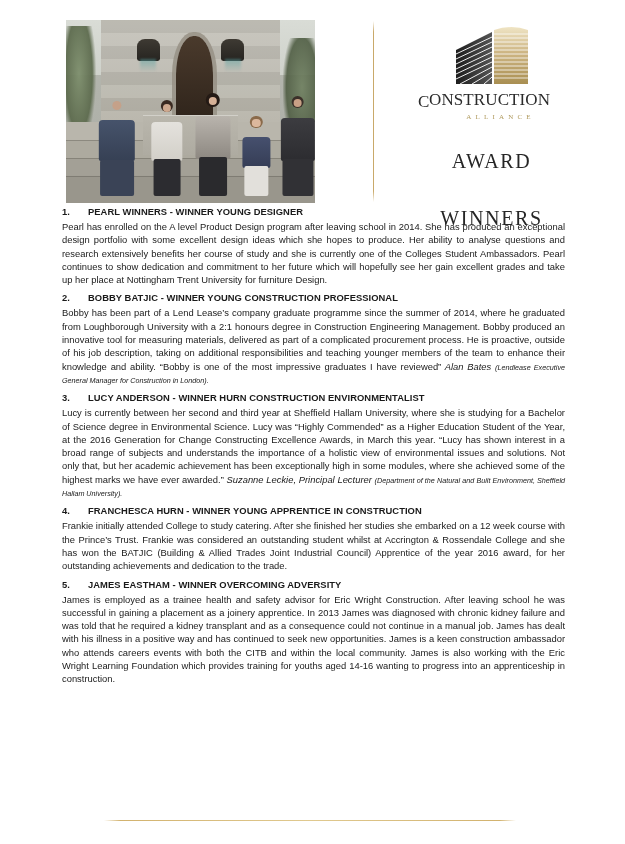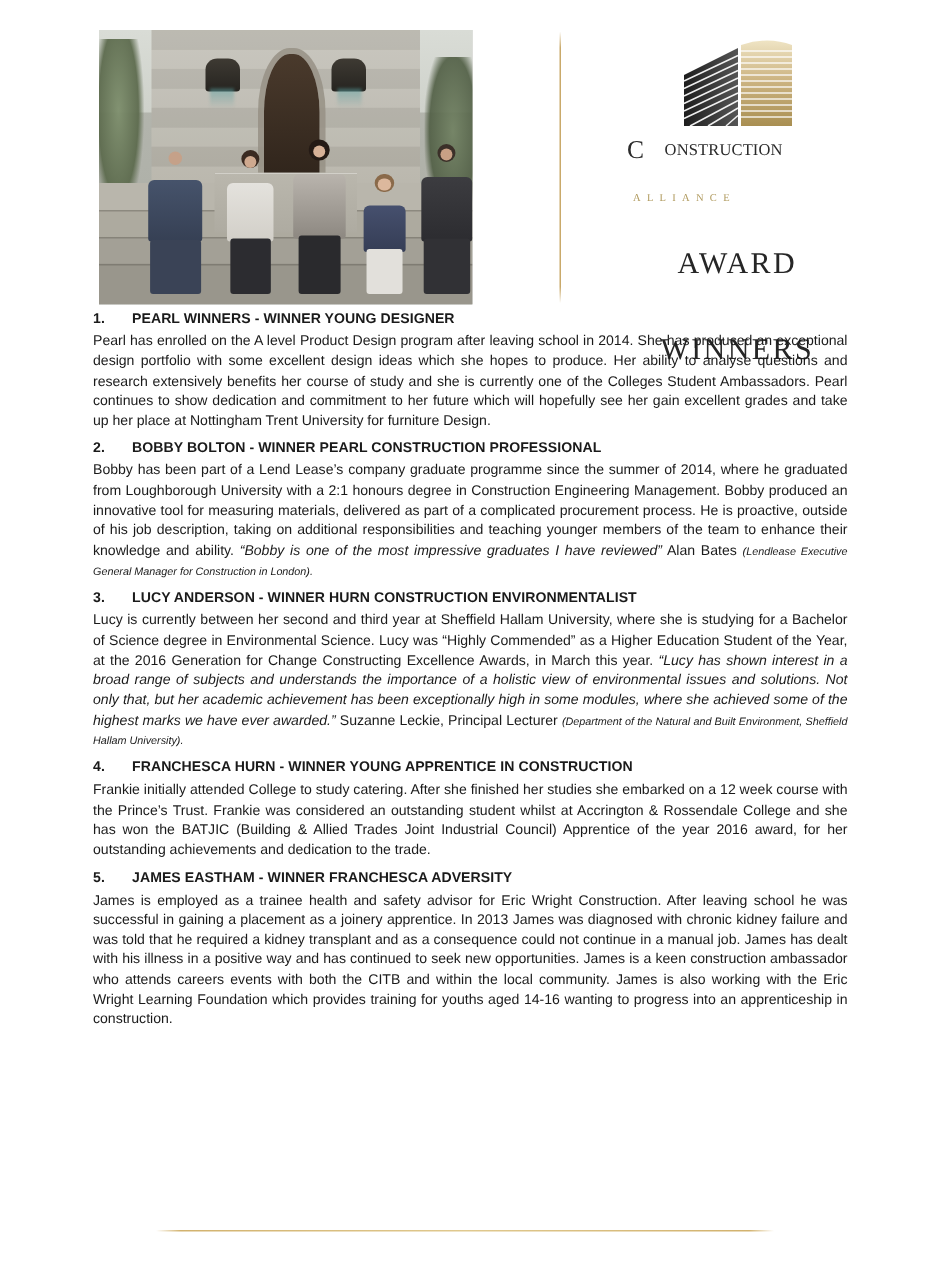--- a/index.html
+++ b/index.html
@@ -155,33 +155,32 @@
     text-align: left;
     margin-left: 14px;
   }
   .lw-row { white-space: nowrap; display:block; }
   .lw-cap {
     font-size: 17px;
     letter-spacing: -0.3px;
     vertical-align: -2px;
   }
   .lw-rest {
-    font-size: 11px;
+    font-size: 17px;
     letter-spacing: .1px;
-    margin-left: 14px;
   }
   .lw-row.second { margin-left: -2px; }
   .logo-alliance {
     font-family: "Liberation Serif", serif;
     font-size: 7px;
     letter-spacing: 4.2px;
     color: #b09a5e;
-    margin-top: 20px;
+    margin-top: 3px;
     margin-left: 18px;
-    text-align: left;
+    text-align: center;
   }
   .award-lines {
     margin-top: 21px;
   }
   .award-line {
     font-family: "Liberation Serif", serif;
     font-size: 20px;
     letter-spacing: 1.6px;
     color: #262626;
     line-height: 1.65;
@@ -205,22 +204,22 @@
     display: flex;
   }
   .item-num { width: 26px; flex: 0 0 26px; }
   .item-title { flex: 1 1 auto; }
   .item-body {
     font-size: 9.4px;
     line-height: 1.415;
     text-align: justify;
     margin: 0 0 2px 0;
   }
-  .it-quote { font-style: italic; }
-  .it-attrib { }
+  .it-quote { }
+  .it-attrib { font-style: italic; }
   .it-small { font-style: italic; font-size: 7.2px; }
 
   
   .footer-rule {
     position: absolute;
     left: 104px;
     top: 820px;
     width: 412px;
     height: 1px;
     background: linear-gradient(90deg, rgba(214,186,124,0) 0%, #d2b26e 4%, #e0c98f 50%, #d2b26e 96%, rgba(214,186,124,0) 100%);
@@ -343,40 +342,40 @@
     <div class="award-item">
       <div class="item-head">
         <span class="item-num">1.</span>
         <span class="item-title">PEARL WINNERS - WINNER YOUNG DESIGNER</span>
       </div>
       <p class="item-body"><span>Pearl has enrolled on the A level Product Design program after leaving school in 2014. She has produced an exceptional design portfolio with some excellent design ideas which she hopes to produce. Her ability to analyse questions and research extensively benefits her course of study and she is currently one of the Colleges Student Ambassadors. Pearl continues to show dedication and commitment to her future which will hopefully see her gain excellent grades and take up her place at Nottingham Trent University for furniture Design.</span></p>
     </div>
     <div class="award-item">
       <div class="item-head">
         <span class="item-num">2.</span>
-        <span class="item-title">BOBBY BOLTON  - WINNER PEARL CONSTRUCTION PROFESSIONAL</span>
+        <span class="item-title">BOBBY BATJIC  - WINNER YOUNG CONSTRUCTION PROFESSIONAL</span>
       </div>
       <p class="item-body"><span>Bobby has been part of a Lend Lease’s company graduate programme since the summer of 2014, where he graduated from Loughborough University with a 2:1 honours degree in Construction Engineering Management. Bobby produced an innovative tool for measuring materials, delivered as part of a complicated procurement process. He is proactive, outside of his job description, taking on additional responsibilities and teaching younger members of the team to enhance their knowledge and ability. </span><span class="it-quote">“Bobby is one of the most impressive graduates I have reviewed”</span><span class="it-attrib"> Alan Bates </span><span class="it-small">(Lendlease Executive General Manager for Construction in London).</span></p>
     </div>
     <div class="award-item">
       <div class="item-head">
         <span class="item-num">3.</span>
         <span class="item-title">LUCY ANDERSON  - WINNER HURN CONSTRUCTION ENVIRONMENTALIST</span>
       </div>
       <p class="item-body"><span>Lucy is currently between her second and third year at Sheffield Hallam University, where she is studying for a Bachelor of Science degree in Environmental Science. Lucy was “Highly Commended” as a Higher Education Student of the Year, at the 2016 Generation for Change Constructing Excellence Awards, in March this year. </span><span class="it-quote">“Lucy has shown interest in a broad range of subjects and understands the importance of a holistic view of environmental issues and solutions. Not only that, but her academic achievement has been exceptionally high in some modules, where she achieved some of the highest marks we have ever awarded.”</span><span class="it-attrib"> Suzanne Leckie, Principal Lecturer </span><span class="it-small">(Department of the Natural and Built Environment, Sheffield Hallam University).</span></p>
     </div>
     <div class="award-item">
       <div class="item-head">
         <span class="item-num">4.</span>
         <span class="item-title">FRANCHESCA HURN  - WINNER YOUNG APPRENTICE IN CONSTRUCTION</span>
       </div>
       <p class="item-body"><span>Frankie initially attended College to study catering. After she finished her studies she embarked on a 12 week course with the Prince’s Trust. Frankie was considered an outstanding student whilst at Accrington &amp; Rossendale College and she has won the BATJIC (Building &amp; Allied Trades Joint Industrial Council) Apprentice of the year 2016 award, for her outstanding achievements and dedication to the trade.</span></p>
     </div>
     <div class="award-item">
       <div class="item-head">
         <span class="item-num">5.</span>
-        <span class="item-title">JAMES EASTHAM  - WINNER FRANCHESCA ADVERSITY</span>
+        <span class="item-title">JAMES EASTHAM  - WINNER OVERCOMING ADVERSITY</span>
       </div>
       <p class="item-body"><span>James is employed as a trainee health and safety advisor for Eric Wright Construction. After leaving school he was successful in gaining a placement as a joinery apprentice. In 2013 James was diagnosed with chronic kidney failure and was told that he required a kidney transplant and as a consequence could not continue in a manual job. James has dealt with his illness in a positive way and has continued to seek new opportunities. James is a keen construction ambassador who attends careers events with both the CITB and within the local community. James is also working with the Eric Wright Learning Foundation which provides training for youths aged 14-16 wanting to progress into an apprenticeship in construction.</span></p>
     </div>
   </div>
 
 <div class="footer-rule"></div>
 
 </body></html>

